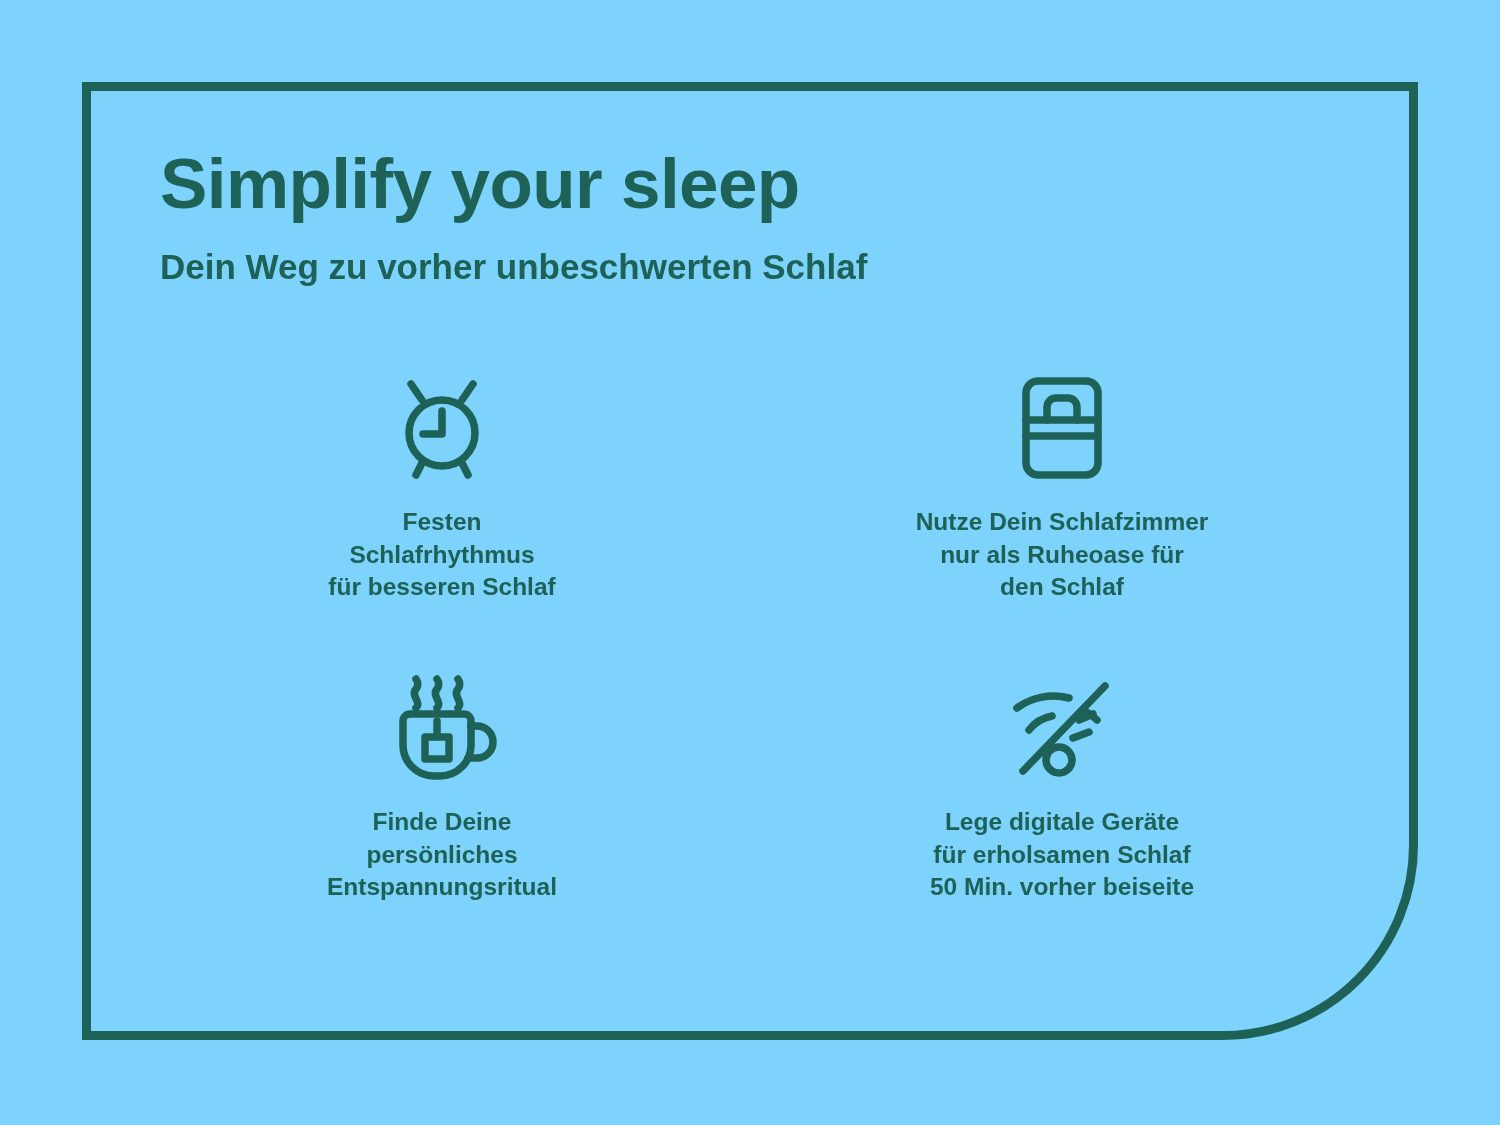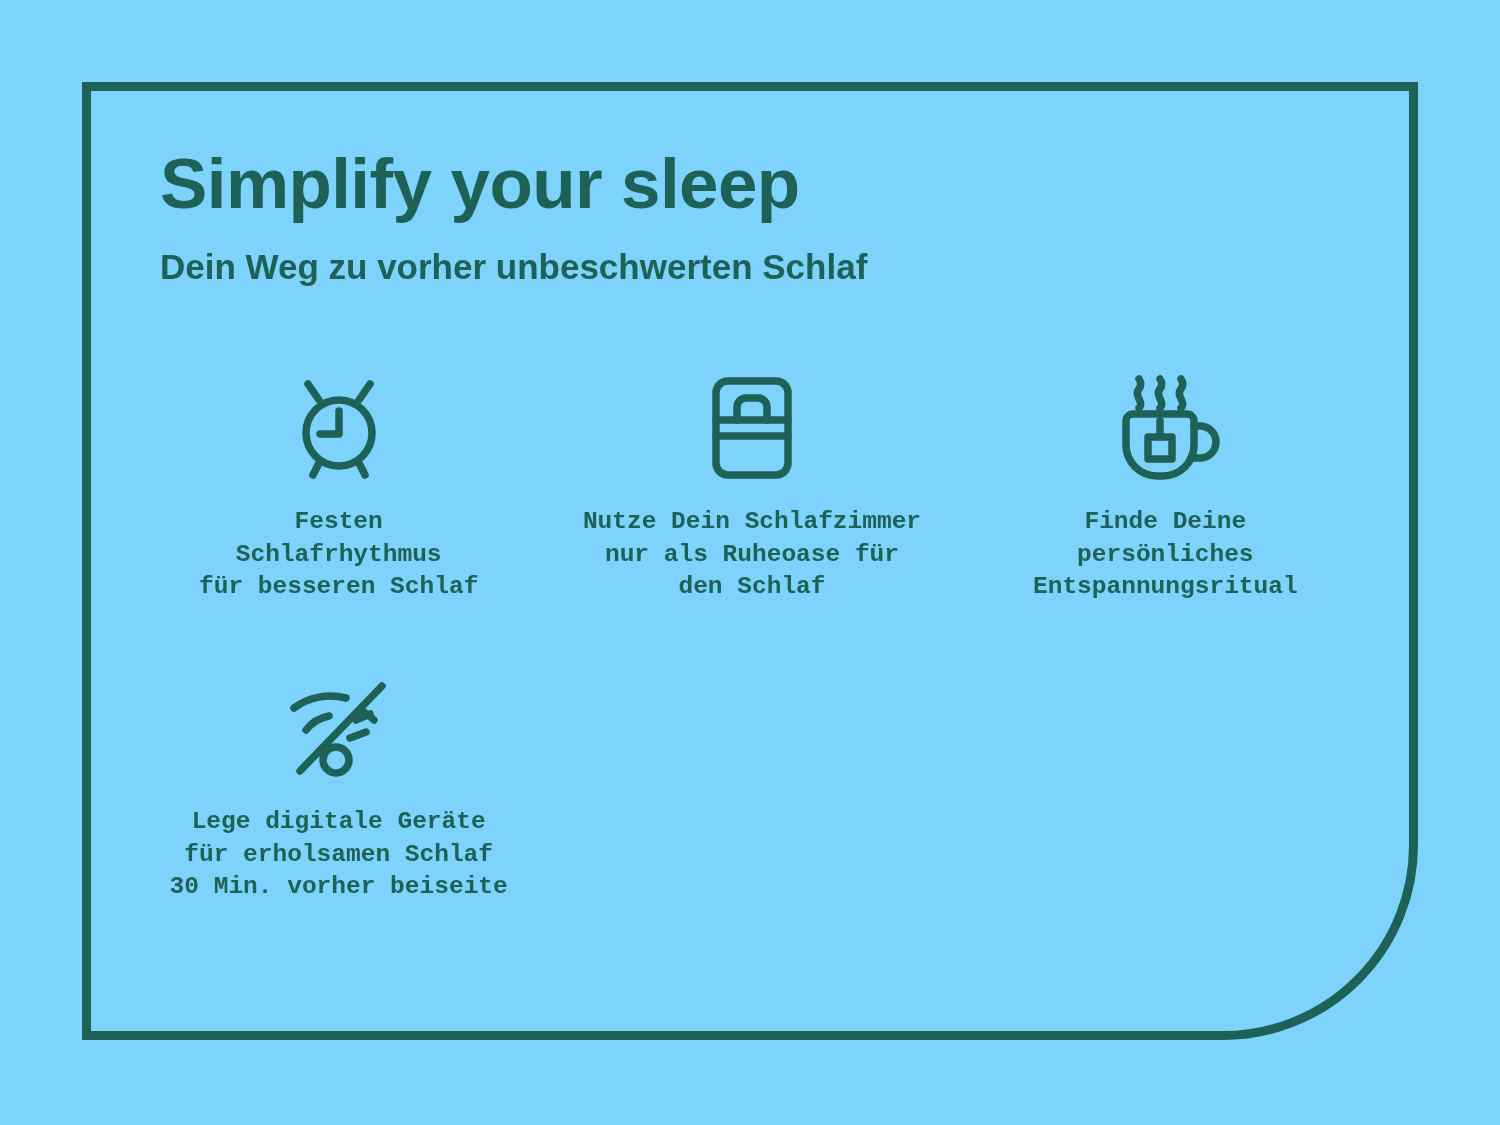--- a/index.html
+++ b/index.html
@@ -63,25 +63,24 @@
     white-space: nowrap;
   }
 
   
   .grid {
     position: absolute;
     left: 132px;
     top: 372px;
     width: 1240px;
     display: grid;
-    grid-template-columns: repeat(3, 1fr);
+    grid-template-columns: repeat(2, 1fr);
     grid-template-rows: 300px 300px;
     column-gap: 0px;
     row-gap: 0px;
-    font-family: Liberation Mono, monospace;
   }
   .tip {
     display: flex;
     flex-direction: column;
     align-items: center;
   }
   .tip-icon {
     height: 112px;
     display: flex;
     align-items: center;
@@ -171,17 +170,17 @@
           <path d="M22 54 a38 38 0 0 1 23 -14"></path>
           <path d="M78 35 a48 48 0 0 1 12 9" stroke-dasharray="0 0"></path>
           <line x1="72" y1="44" x2="86" y2="38"></line>
           <line x1="66" y1="62" x2="82" y2="56"></line>
           <circle cx="52" cy="84" r="13"></circle>
           <line x1="98" y1="10" x2="16" y2="95"></line>
         </svg>
       </div>
       <div class="tip-label">Lege digitale Geräte
 für erholsamen Schlaf
-30 Min. vorher beiseite</div>
+50 Min. vorher beiseite</div>
     </div>
 
   </div>
 </div>
 
 </body></html>

